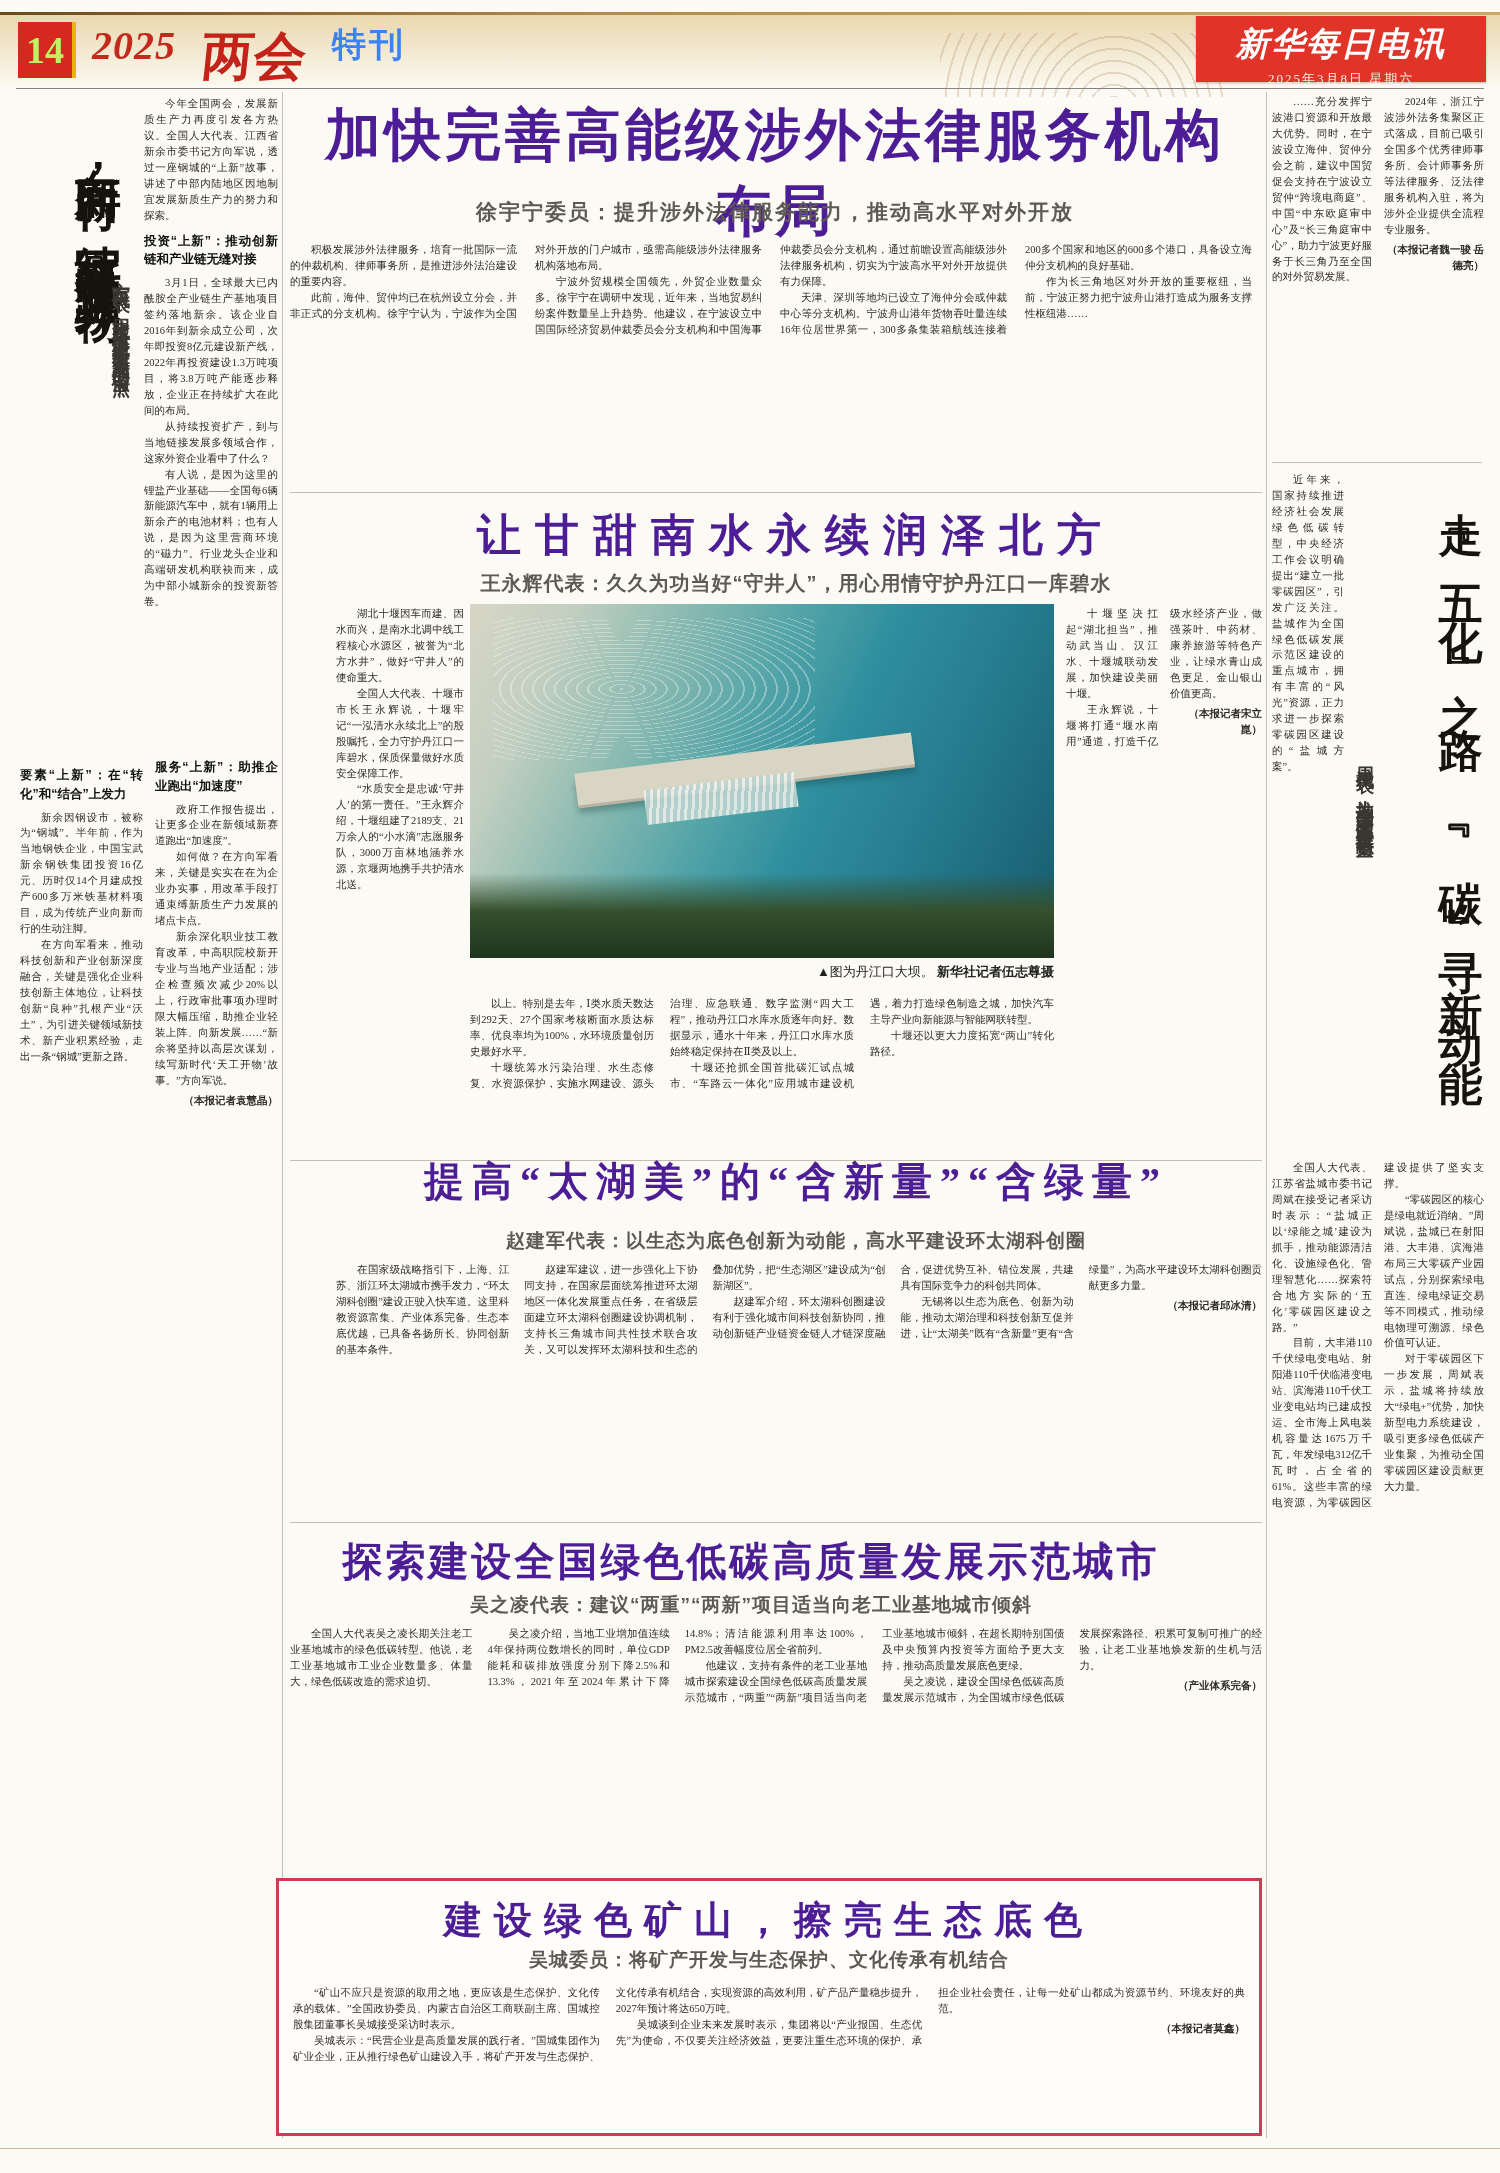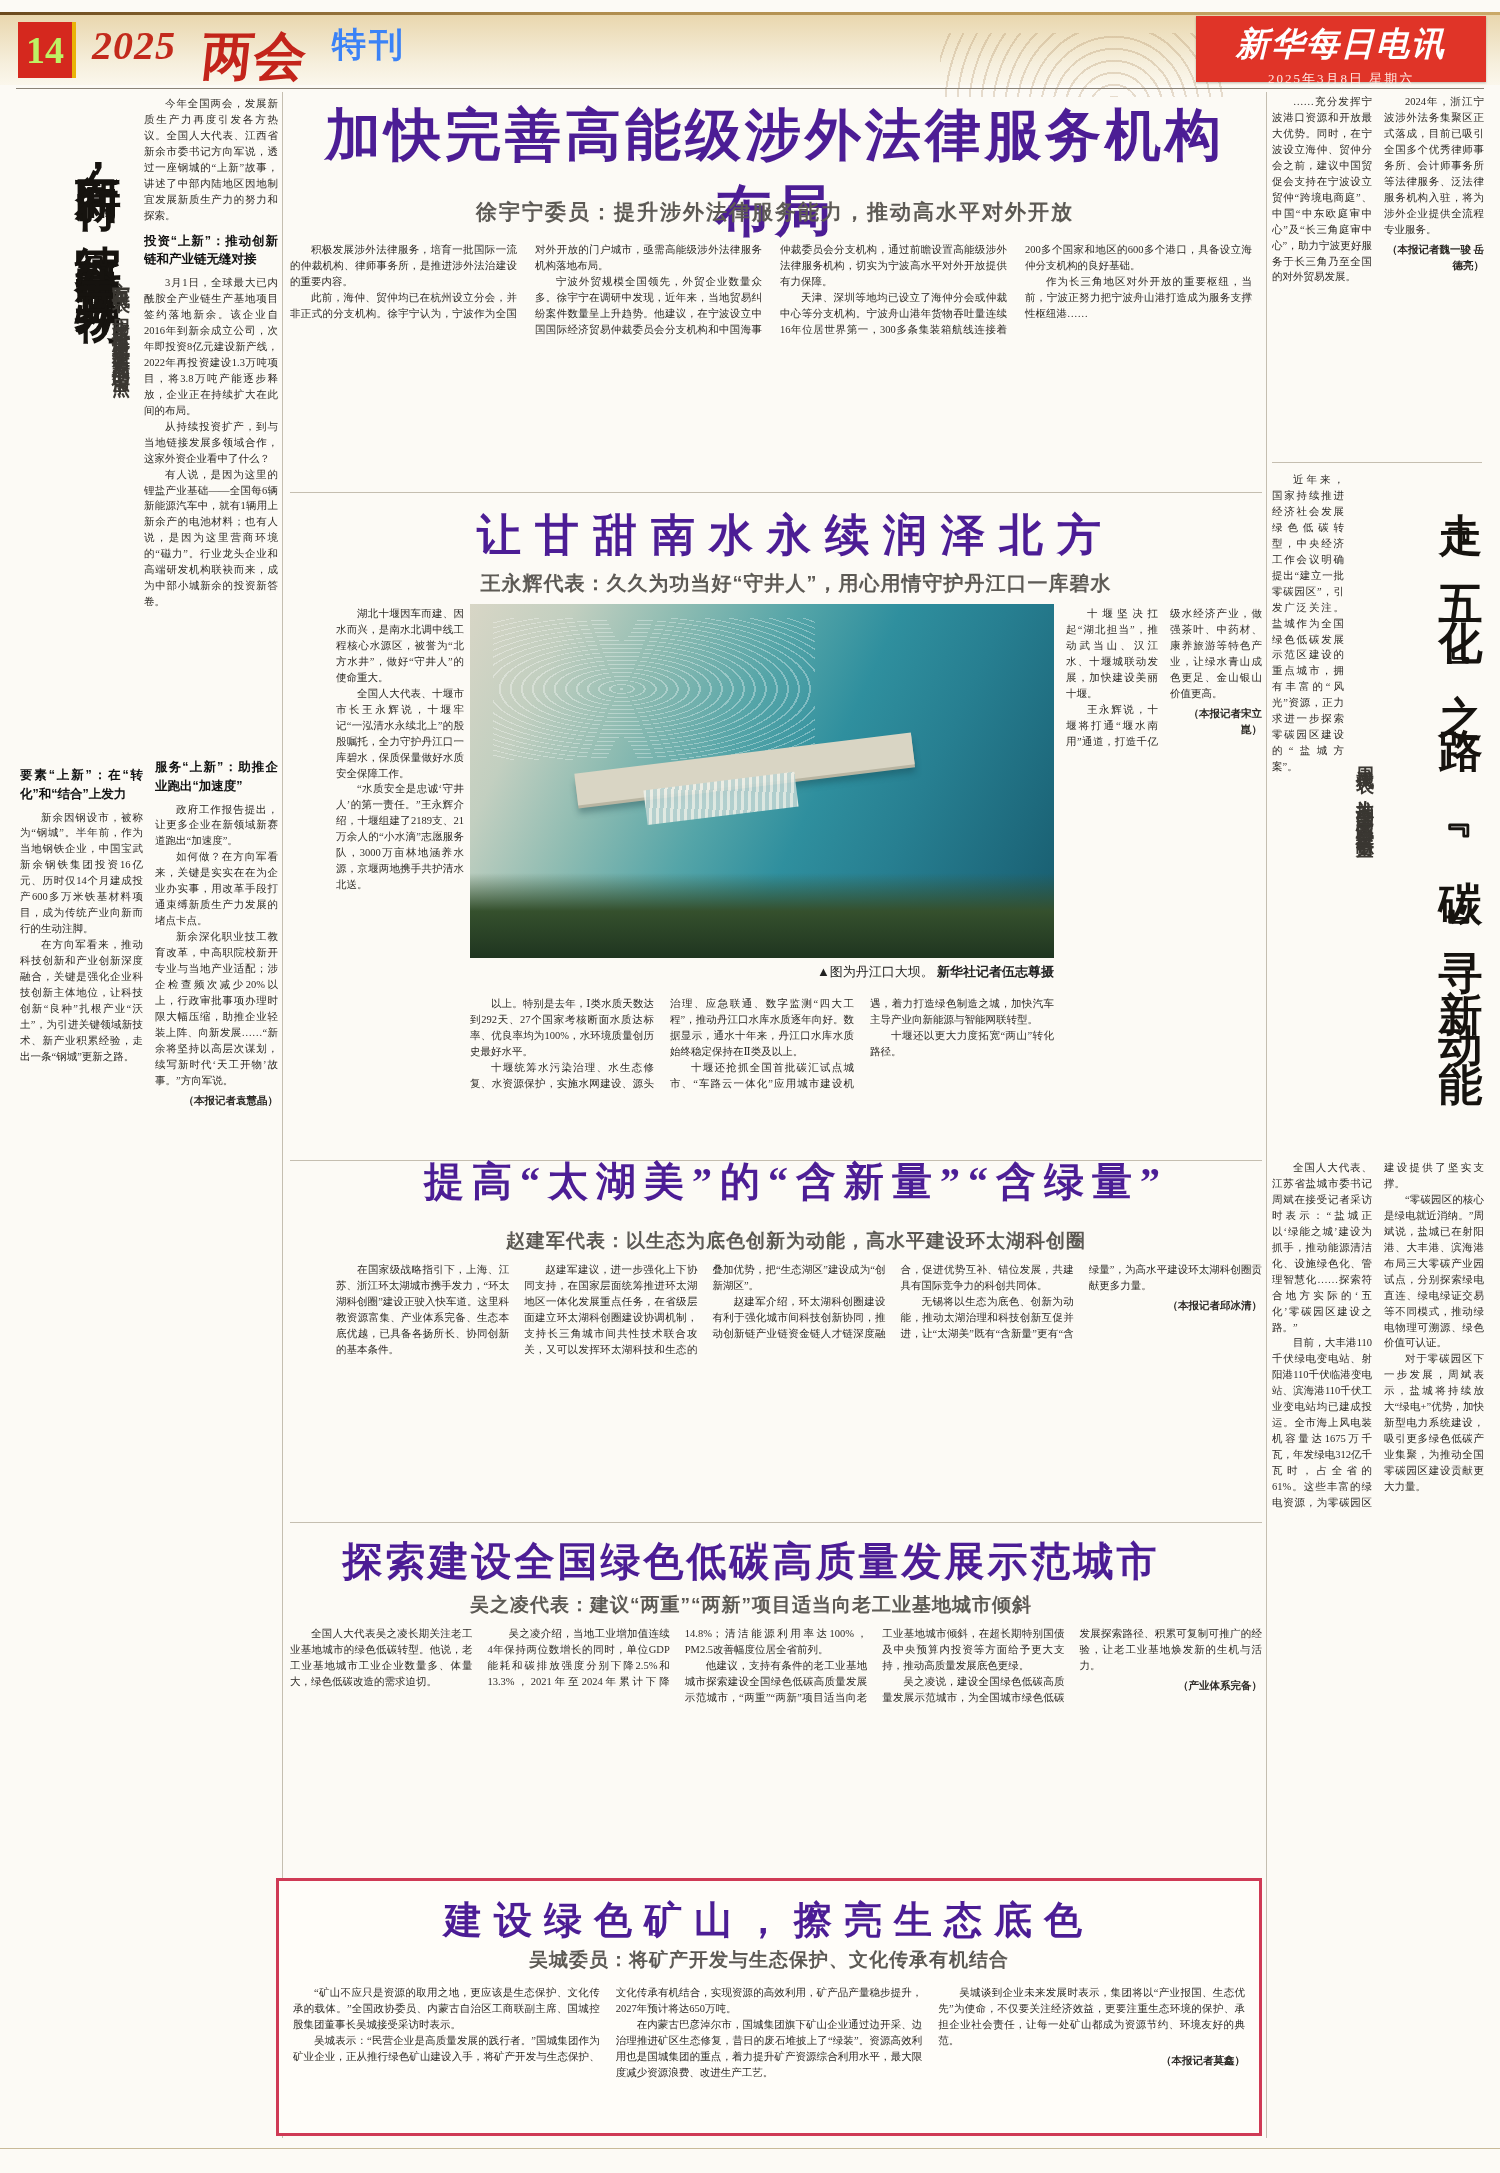--- a/index.html
+++ b/index.html
@@ -193,21 +193,20 @@
     <div class="attr">（产业体系完备）</div>
   </div>
 
   <div class="redbox">
     <div class="h-main" style="margin-top:14px;font-size:38px;letter-spacing:12px;">建设绿色矿山，擦亮生态底色</div>
     <div class="sub" style="margin-top:1px;font-size:19px;letter-spacing:1px;">吴城委员：将矿产开发与生态保护、文化传承有机结合</div>
     <div class="body cols3" style="margin:12px 14px 0 14px;height:140px;overflow:hidden;">
       <div>
           <p>“矿山不应只是资源的取用之地，更应该是生态保护、文化传承的载体。”全国政协委员、内蒙古自治区工商联副主席、国城控股集团董事长吴城接受采访时表示。</p>
           <p>吴城表示：“民营企业是高质量发展的践行者。”国城集团作为矿业企业，正从推行绿色矿山建设入手，将矿产开发与生态保护、文化传承有机结合，实现资源的高效利用，矿产品产量稳步提升，2027年预计将达650万吨。</p>
-          <p>在内蒙古巴彦淖尔市，国城集团旗下矿山企业通过边开采、边治理推进矿区生态修复，昔日的废石堆披上了“绿装”。资源高效利用也是国城集团的重点，着力提升矿产资源综合利用水平，最大限度减少资源浪费、改进生产工艺。</p>
           <p>吴城谈到企业未来发展时表示，集团将以“产业报国、生态优先”为使命，不仅要关注经济效益，更要注重生态环境的保护、承担企业社会责任，让每一处矿山都成为资源节约、环境友好的典范。</p>
         </div>
       <div class="attr">（本报记者莫鑫）</div>
     </div>
   </div>
 
   <div class="abs body" style="left:1272px;top:472px;width:72px;height:680px;overflow:hidden;">
       <p>近年来，国家持续推进经济社会发展绿色低碳转型，中央经济工作会议明确提出“建立一批零碳园区”，引发广泛关注。盐城作为全国绿色低碳发展示范区建设的重点城市，拥有丰富的“风光”资源，正力求进一步探索零碳园区建设的“盐城方案”。</p>
     </div>
   <div class="abs vkick" style="left:1350px;top:752px;width:26px;height:640px;">周斌代表：为推动全国零碳园区建设贡献力量</div>

